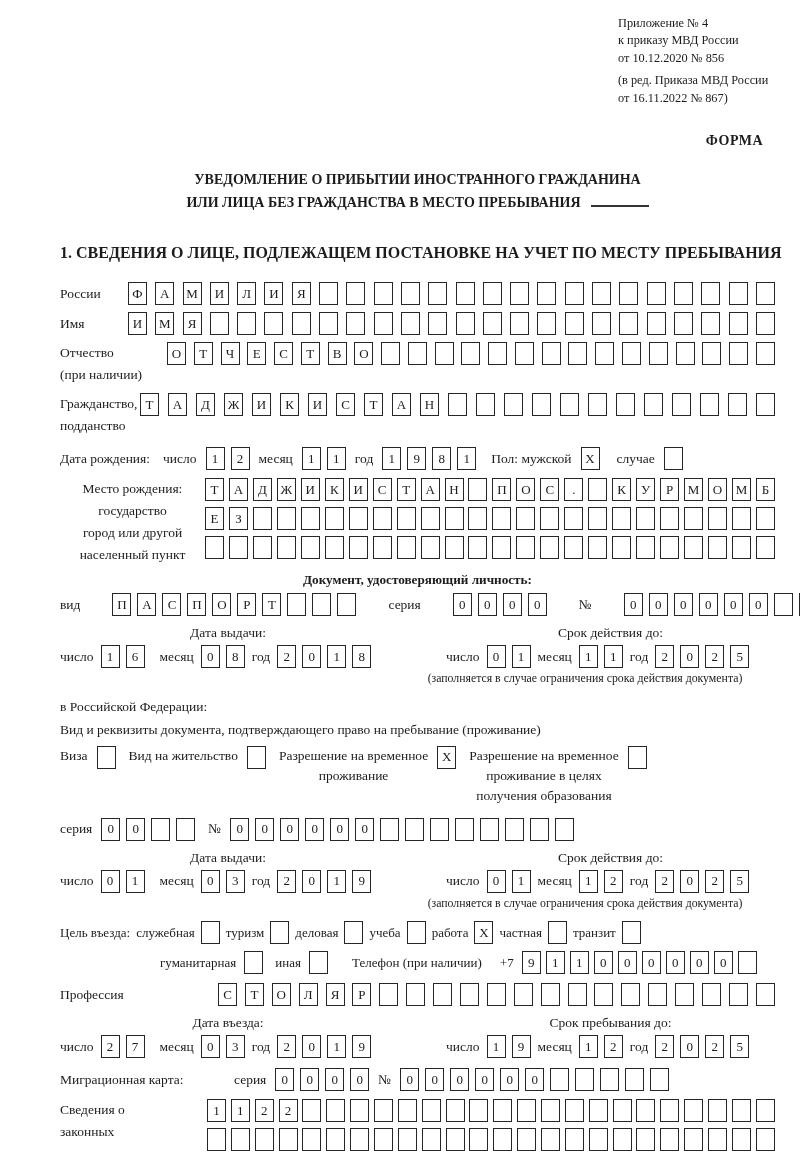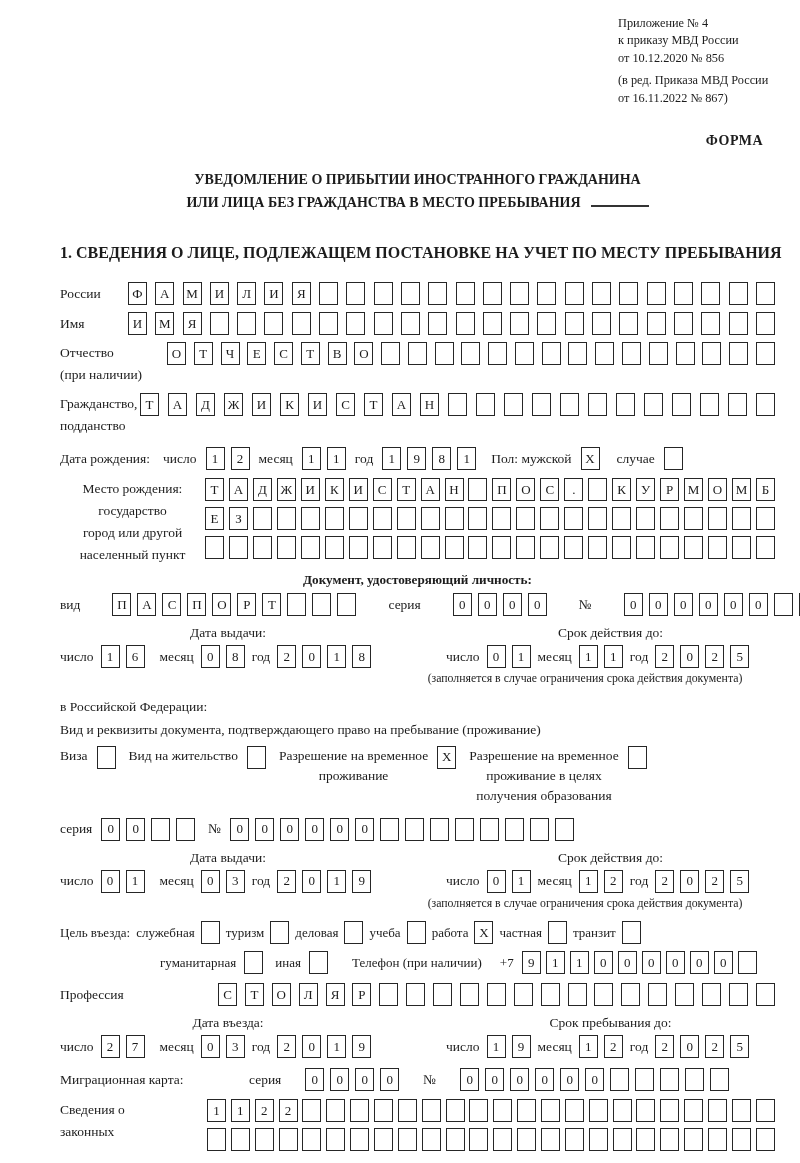--- a/index.html
+++ b/index.html
@@ -632,21 +632,21 @@
         <span class="grp">
             <span class="box">2</span>
             <span class="box">0</span>
             <span class="box">2</span>
             <span class="box">5</span>
           </span>
       </div>
     </div>
   </div>
 
-  <div class="fr" style="margin-top:10px;gap:24px;">
+  <div class="fr" style="margin-top:10px;gap:9px;">
     <span style="width:165px;">Миграционная карта:</span>
     <span>серия</span>
     <span class="grp">
         <span class="box">0</span>
         <span class="box">0</span>
         <span class="box">0</span>
         <span class="box">0</span>
       </span>
     <span>№</span>
     <span class="grp">

